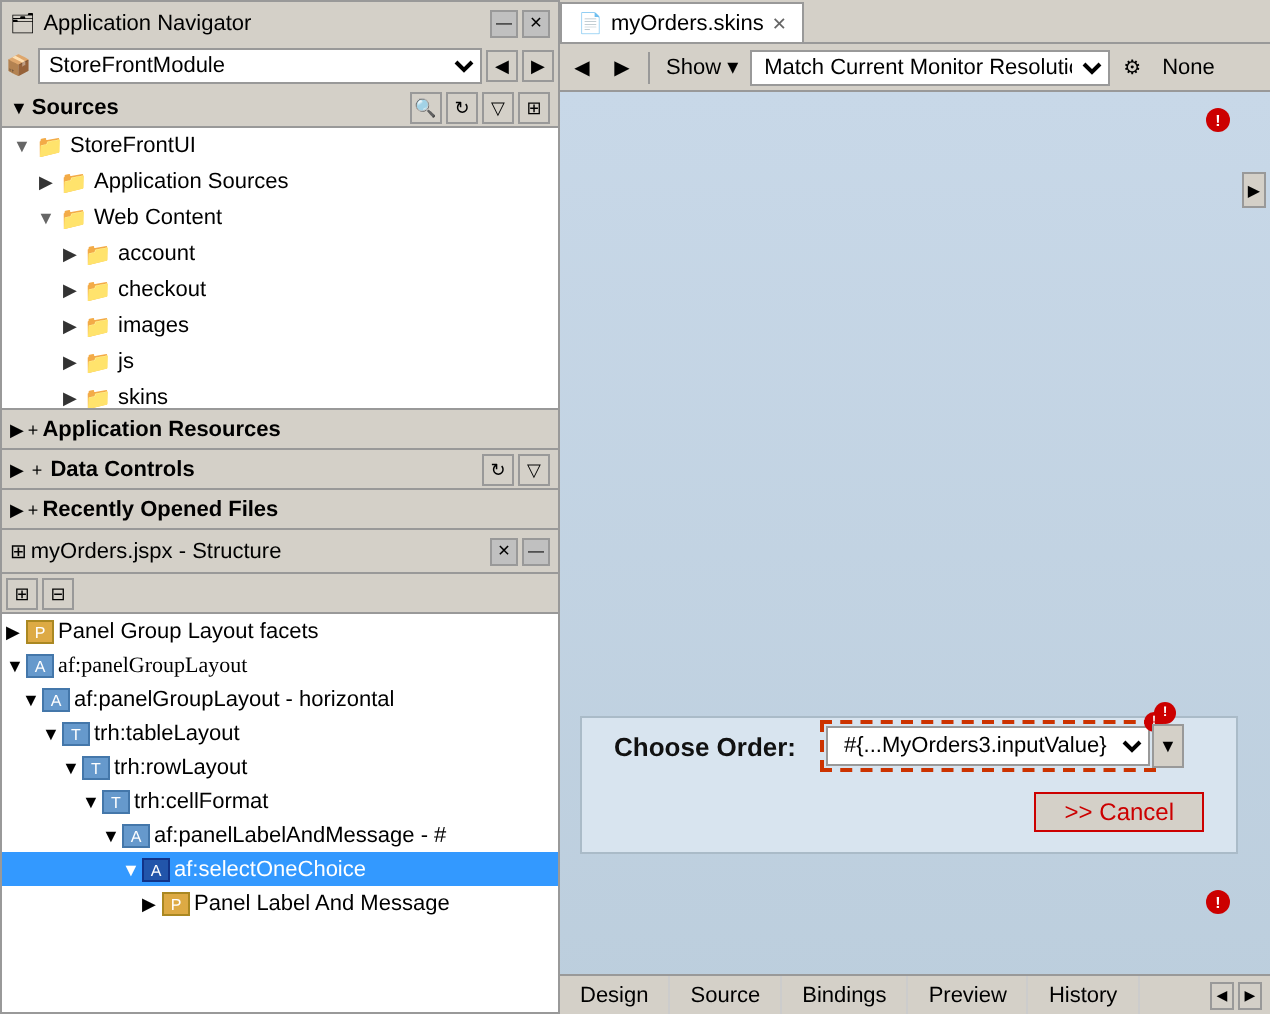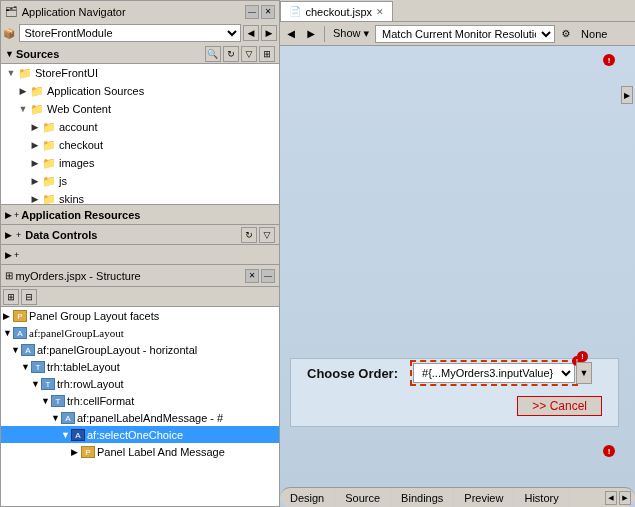--- a/index.html
+++ b/index.html
@@ -184,20 +184,21 @@
         </div>
         <div style="display:flex;gap:2px;">
           <button class="toolbar-btn">↻</button>
           <button class="toolbar-btn">▽</button>
         </div>
       </div>
 
       <div class="section-collapsed">
         <span style="font-size:9px;margin-right:2px;">▶</span>
         <span style="font-size:9px;margin-right:2px;">+</span>
+        <span style="font-weight:bold;font-size:11px;">Recently Opened Files</span>
       </div>
     </div>
 
     <div class="bottom-section">
 
       <div class="structure-header">
         <span style="font-size:10px;margin-right:2px;">⊞</span>
         <span style="font-size:11px;flex:1;">myOrders.jspx - Structure</span>
         <div class="structure-toolbar">
           <button style="width:14px;height:14px;background:#c0c0c0;border:1px solid #999;font-size:8px;cursor:pointer;">✕</button>
@@ -259,21 +260,21 @@
         </div>
       </div>
     </div>
   </div>
 
   <div class="right-panel">
 
     <div class="file-tabs">
       <div class="file-tab active">
         <span style="font-size:10px;">📄</span>
-        <span>checkout.jspx</span>
+        <span>myOrders.skins</span>
         <span class="tab-close">✕</span>
       </div>
     </div>
 
     <div class="file-toolbar">
       <button class="tb-btn">◀</button>
       <button class="tb-btn">▶</button>
       <div class="tb-separator"></div>
       <span class="show-label" style="cursor:pointer;">Show ▾</span>
       <select class="resolution-dropdown" style="width:180px;">
@@ -312,21 +313,21 @@
 
         <div style="display:flex;justify-content:flex-end;">
           <button style="background:#d4d0c8;border:1px solid #cc0000;padding:2px 14px;font-size:12px;cursor:pointer;color:#cc0000;font-weight:normal;">&gt;&gt; Cancel</button>
         </div>
       </div>
 
       <div style="position:absolute;bottom:50px;right:20px;">
         <div style="width:12px;height:12px;background:#cc0000;border-radius:50%;display:flex;align-items:center;justify-content:center;color:white;font-size:8px;font-weight:bold;">!</div>
       </div>
 
-      <div class="bottom-tabs" style="position:absolute;bottom:0;left:0;right:0;border-radius:10px;">
+      <div class="bottom-tabs" style="position:absolute;bottom:0;left:0;right:0;">
         <div class="bottom-tab">
           <span>Design</span>
         </div>
         <div class="bottom-tab">
           <span>Source</span>
         </div>
         <div class="bottom-tab">
           <span>Bindings</span>
         </div>
         <div class="bottom-tab">

